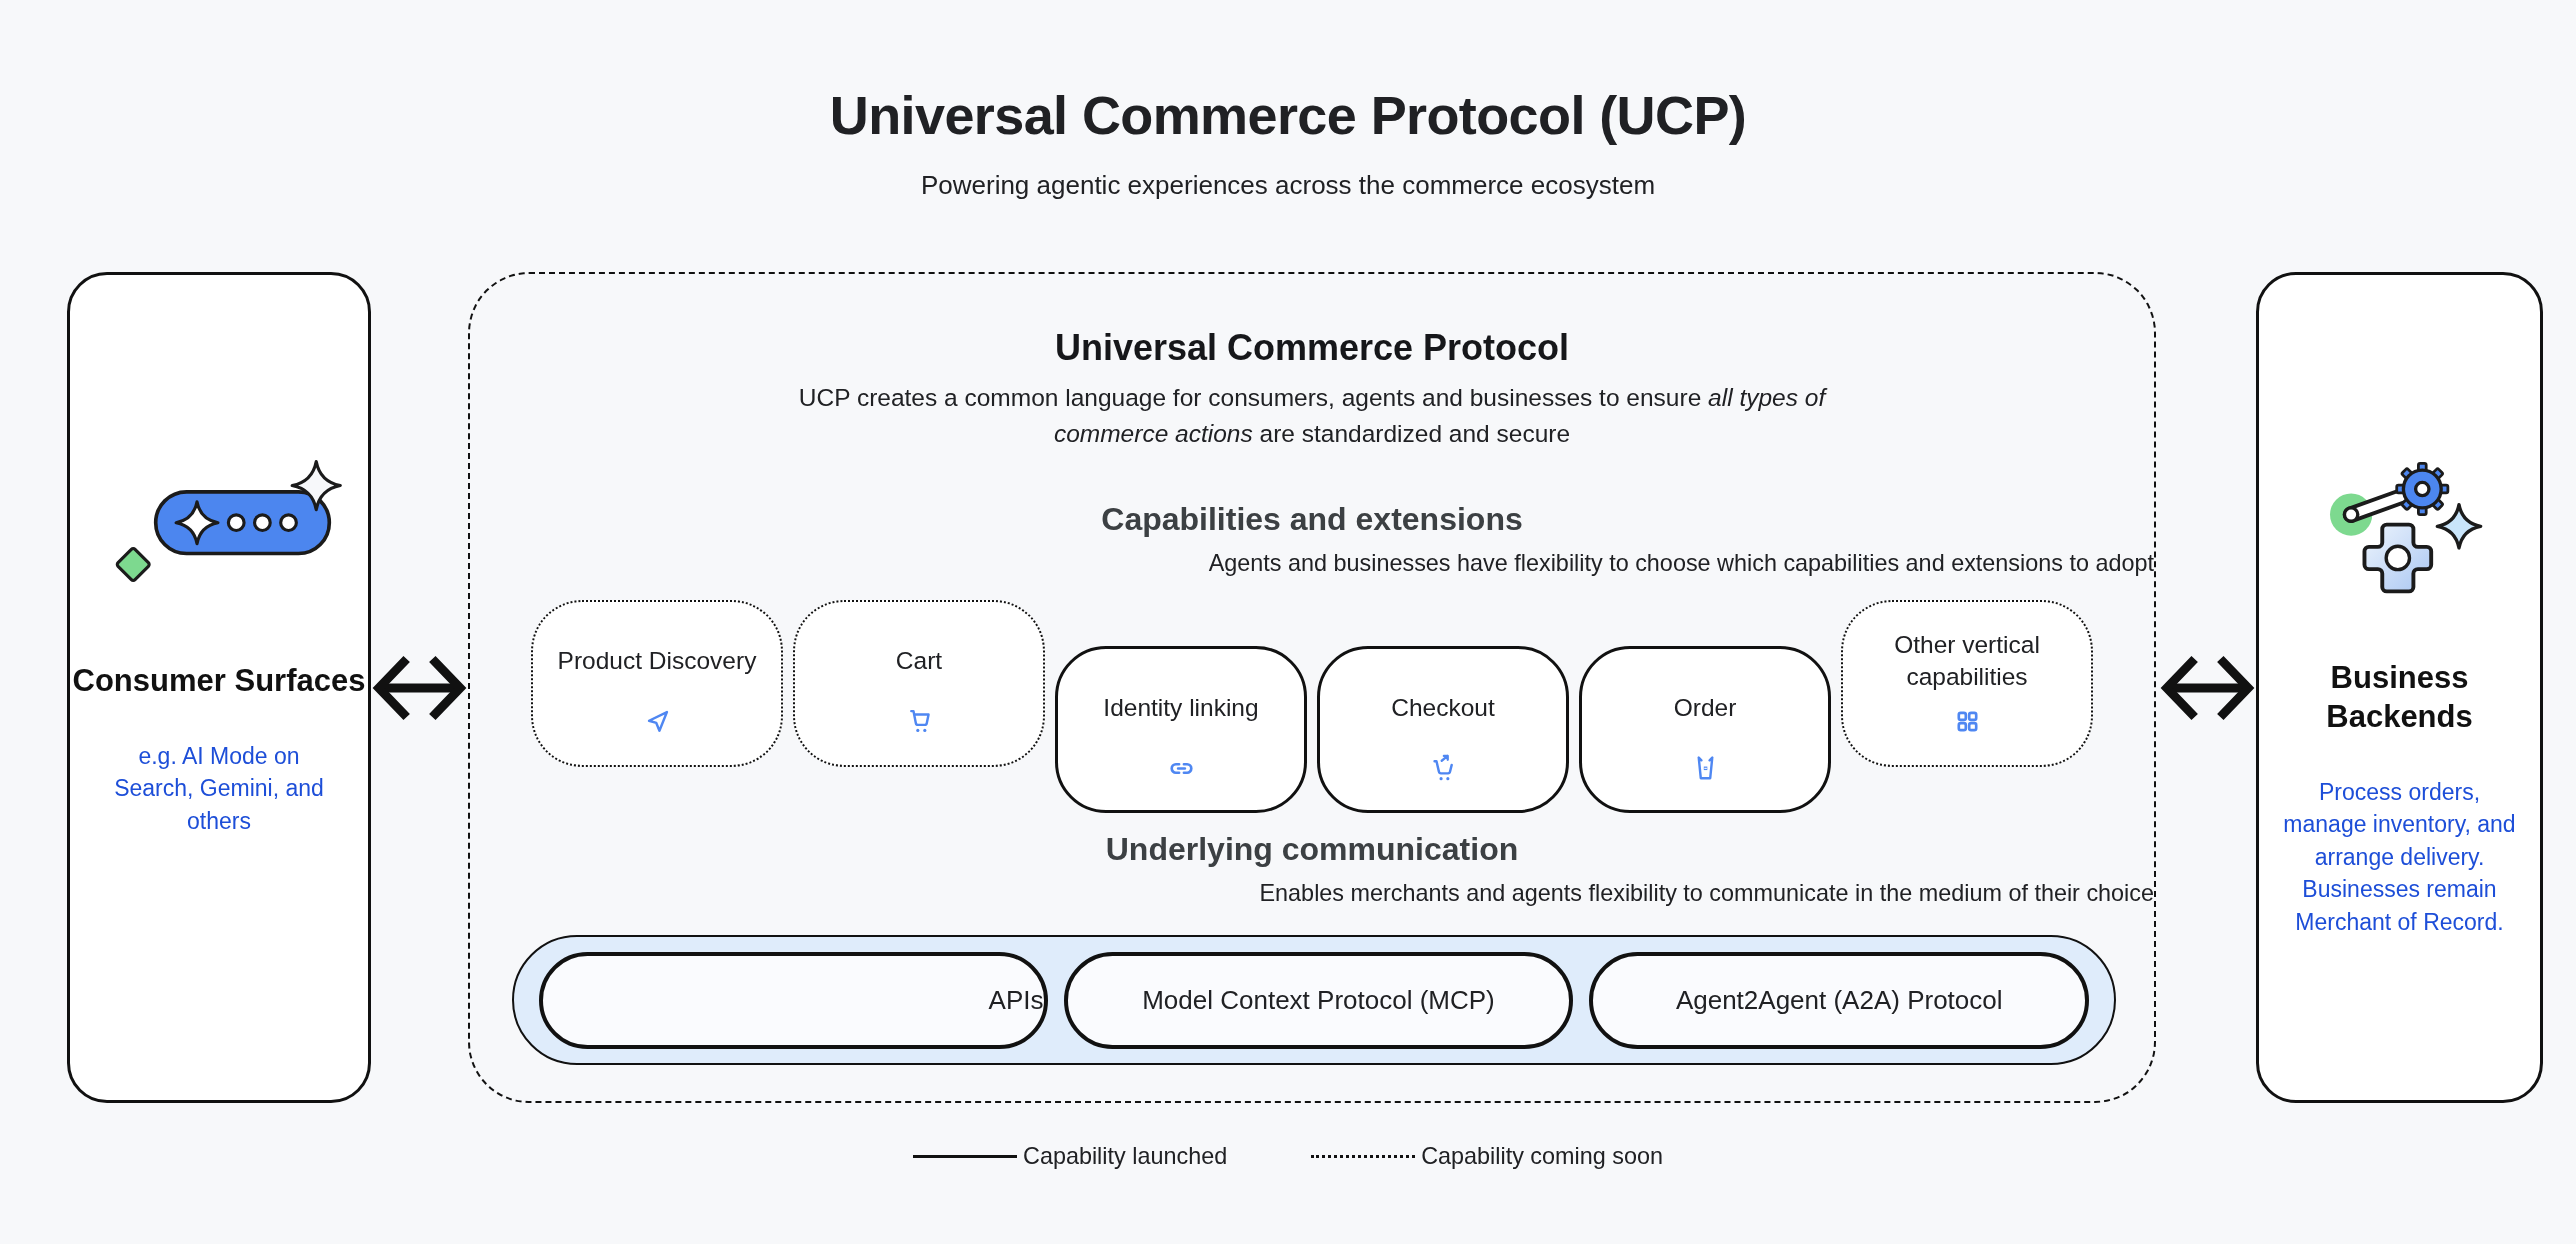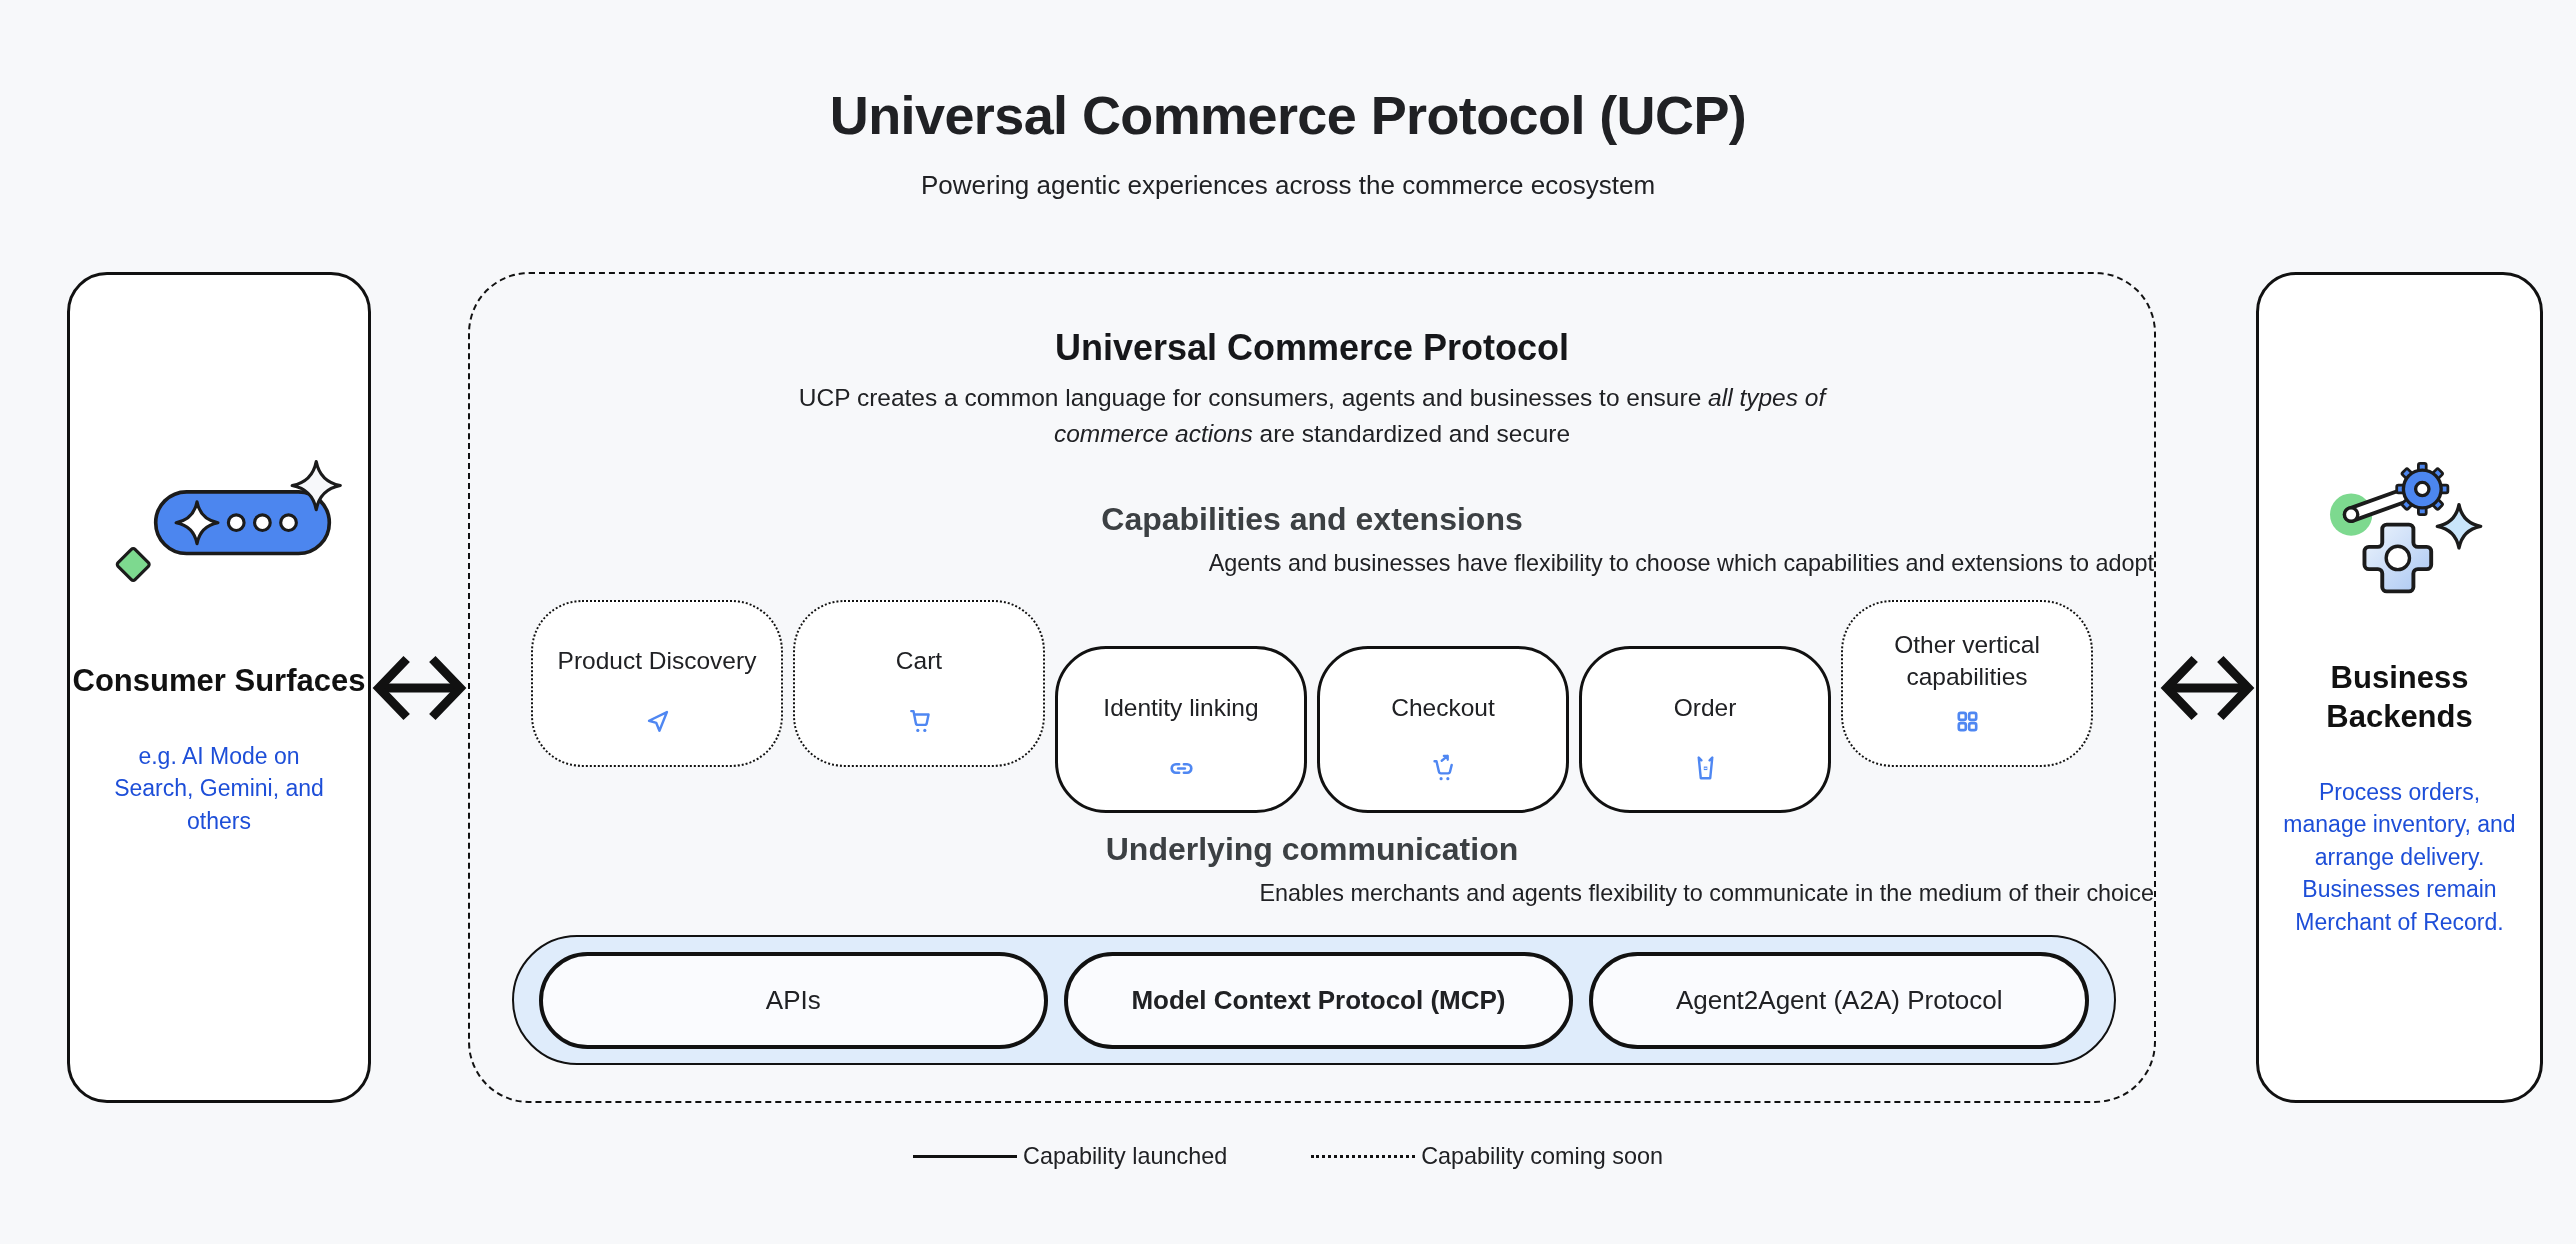--- a/index.html
+++ b/index.html
@@ -56,21 +56,21 @@
     text-align:center;font-size:24.5px;color:#202124;line-height:1.3;padding:0 16.7px;}
   .cap-icon{margin-top:4.5px;width:29px;height:29px;}
 
   
   .comm-bar{position:absolute;top:661px;left:42px;width:1604px;height:130px;
     box-sizing:border-box;background:#dfecfb;border:2.2px solid #111;border-radius:65px;
     display:flex;align-items:center;justify-content:center;gap:16.7px;padding:0 25px;}
   .proto-pill{height:97px;box-sizing:border-box;background:#fafbfe;
     border:4.5px solid #111;border-radius:50px;display:flex;align-items:center;
     justify-content:center;font-size:26px;color:#202124;}
-  .proto-pill.p0{width:510px;} .proto-pill.p1{width:510px;font-weight:bold;} .proto-pill.p2{width:501px;}
+  .proto-pill.p0{width:510px;justify-content:flex-end;} .proto-pill.p1{width:510px;} .proto-pill.p2{width:501px;}
 
   
   .legend{position:absolute;top:1143px;left:0;right:0;
     display:flex;justify-content:center;align-items:center;gap:84px;}
   .legend-item{display:flex;align-items:center;gap:6px;font-size:23.4px;color:#202124;}
   .legend-line{width:104px;height:0;}
   .legend-line.solid{border-top:3.9px solid #111;}
   .legend-line.dotted{border-top:3.3px dotted #111;}
 </style>
 </head>

